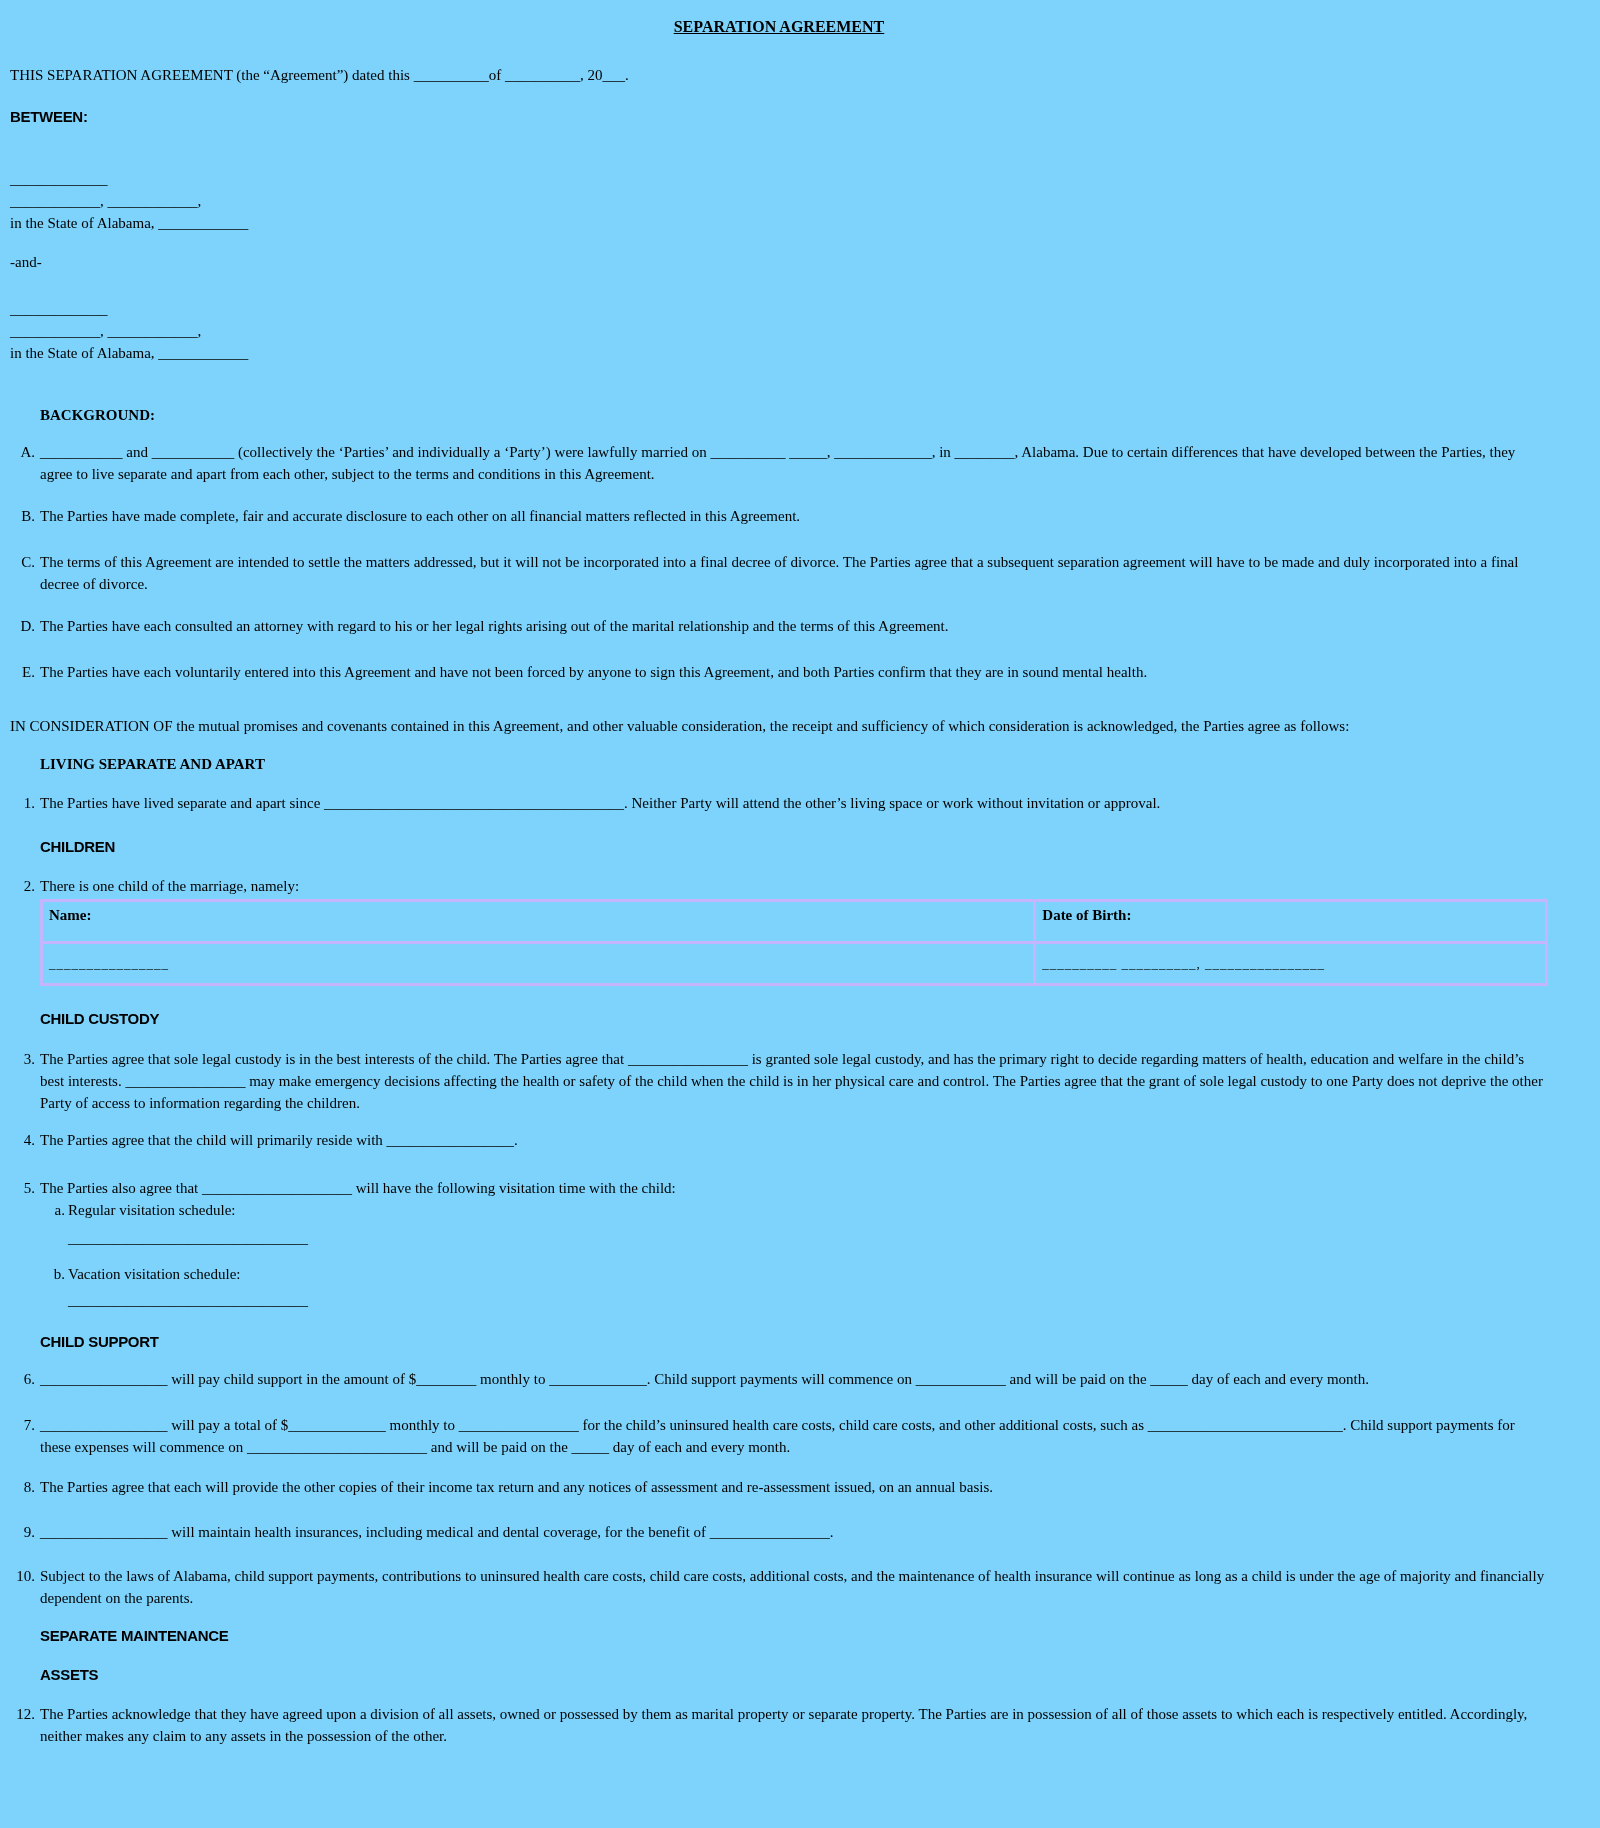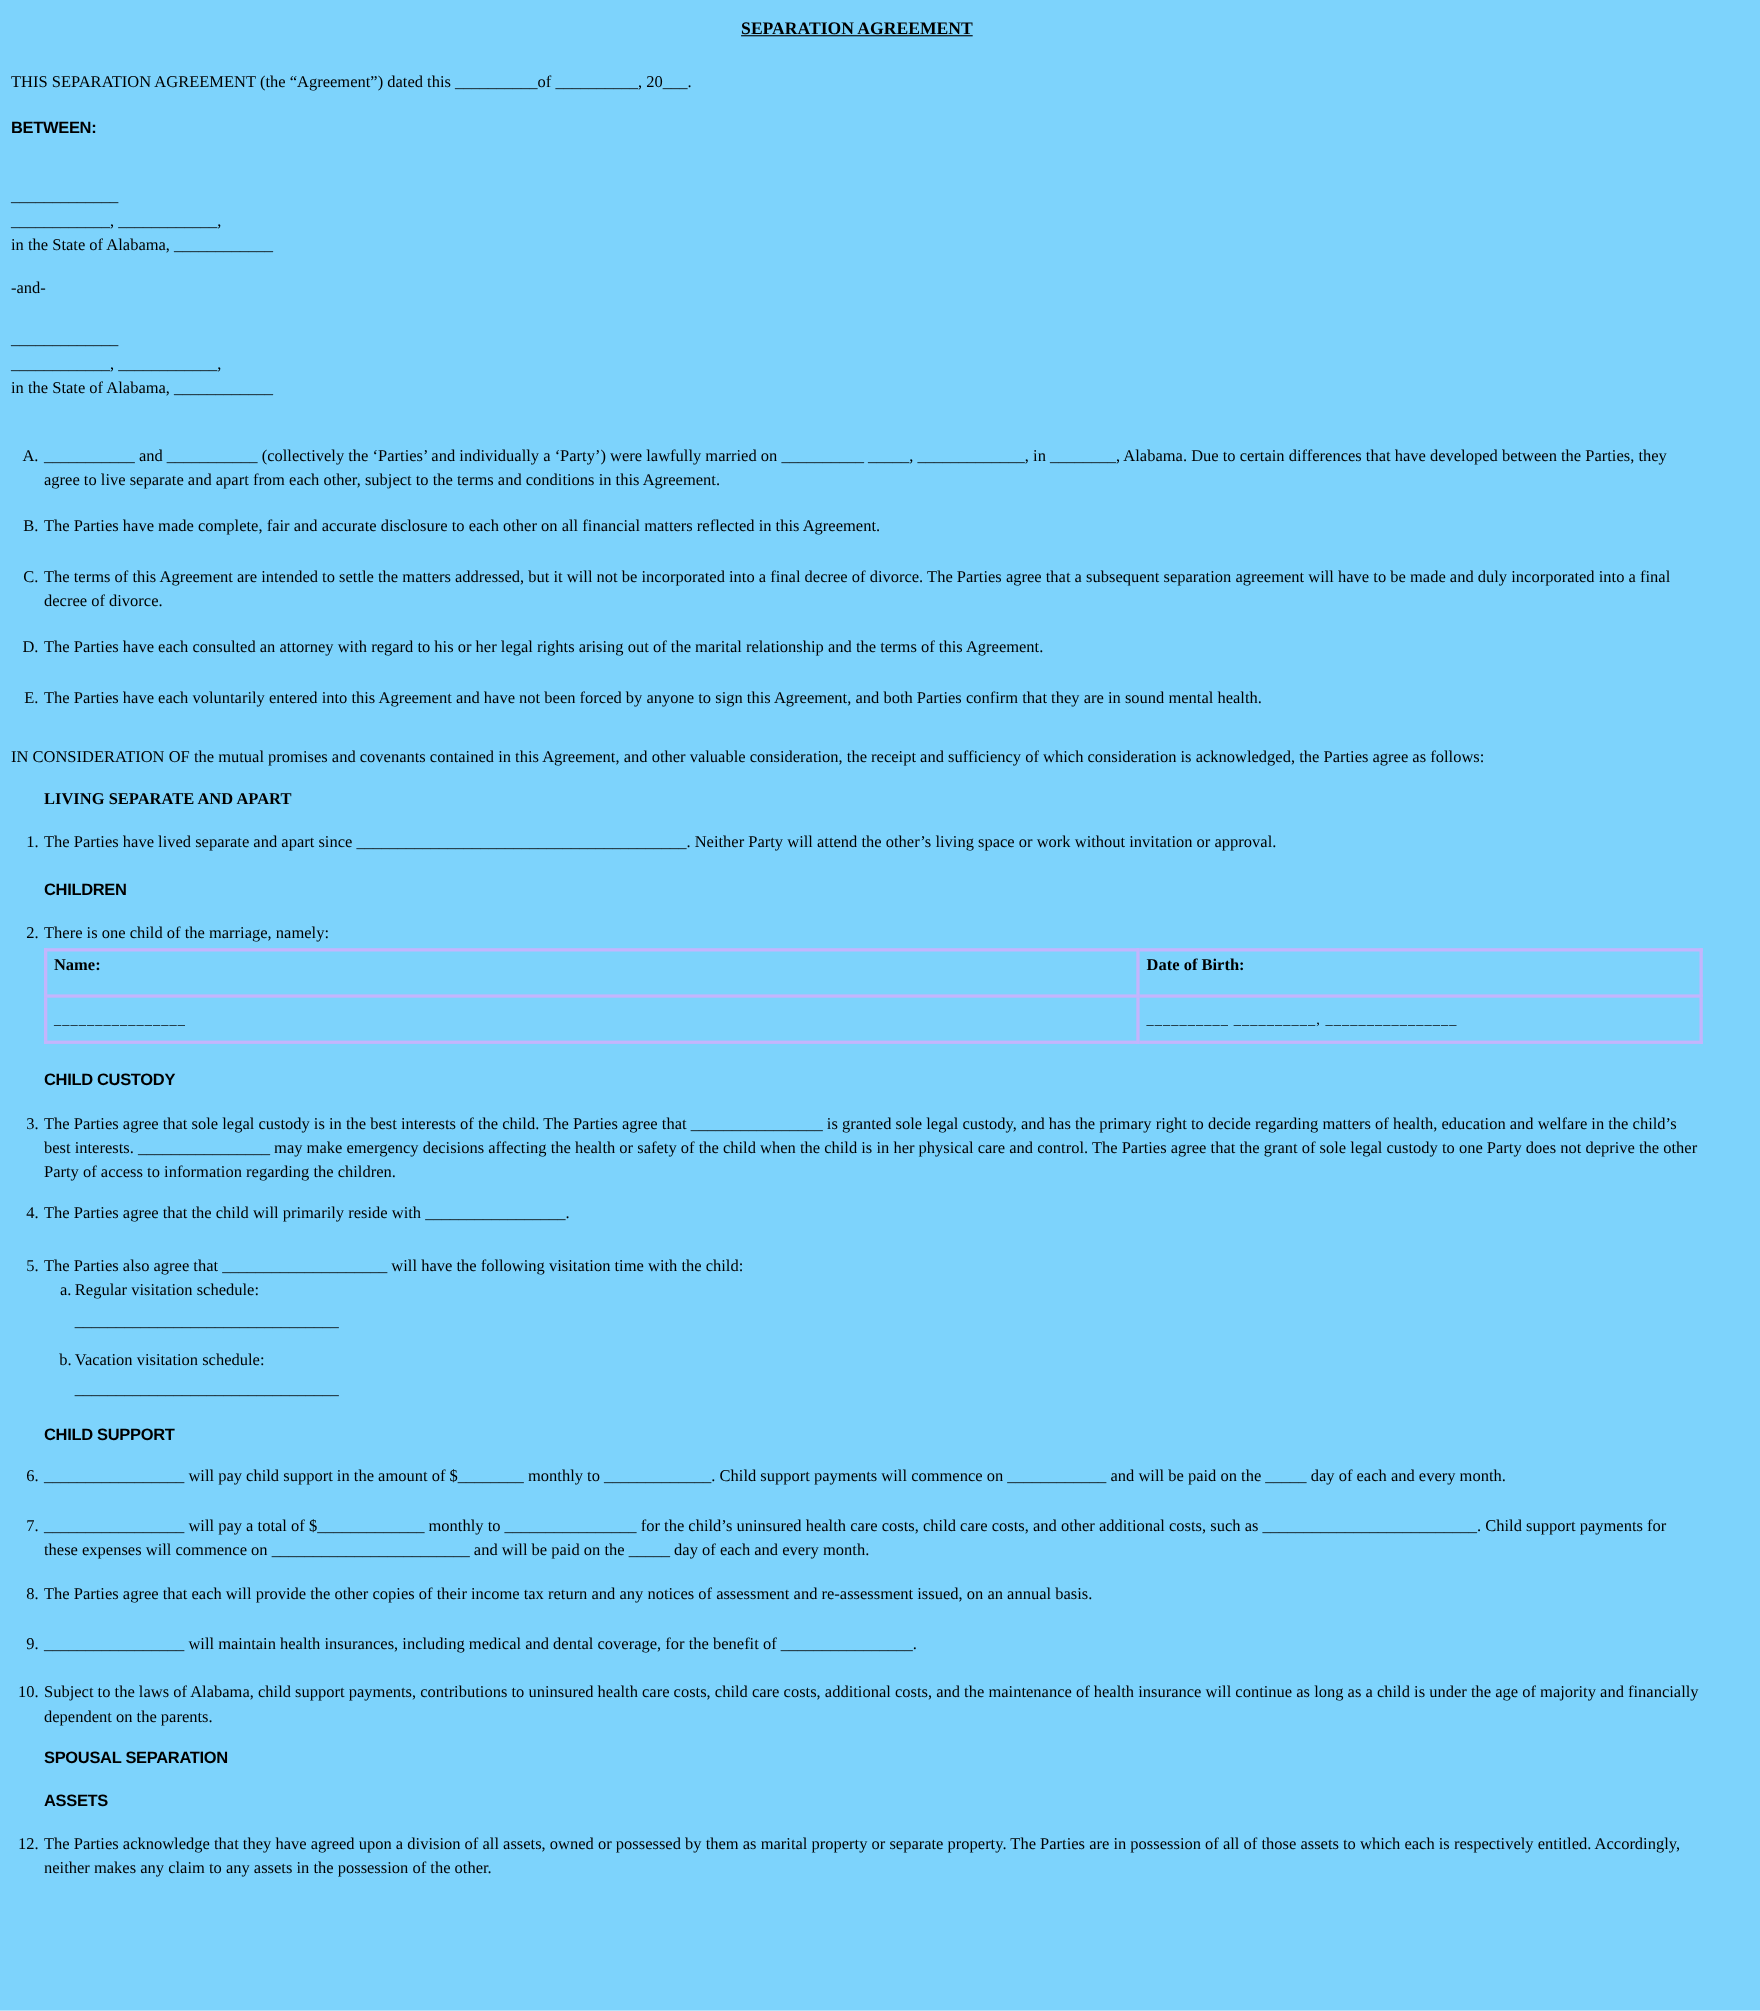--- a/index.html
+++ b/index.html
@@ -95,20 +95,21 @@
   </div>
 
   <div class="center-line and-sep">-and-</div>
 
   <div class="party-block second">
     <div class="center-line">_____________</div>
     <div class="center-line">____________, ____________,</div>
     <div class="center-line">in the State of Alabama, ____________</div>
   </div>
 
+  <div class="serif-heading indent bg-heading">BACKGROUND:</div>
 
   <div class="item mb20">
     <span class="item-label">A.</span>
     <span class="item-text">___________ and ___________ (collectively the ‘Parties’ and individually a ‘Party’) were lawfully married on __________ _____, _____________, in ________, Alabama. Due to certain differences that have developed between the Parties, they agree to live separate and apart from each other, subject to the terms and conditions in this Agreement.</span>
   </div>
   <div class="item mb24">
     <span class="item-label">B.</span>
     <span class="item-text">The Parties have made complete, fair and accurate disclosure to each other on all financial matters reflected in this Agreement.</span>
   </div>
   <div class="item mb20">
@@ -193,21 +194,21 @@
   </div>
   <div class="item mb22">
     <span class="item-label">9.</span>
     <span class="item-text">_________________ will maintain health insurances, including medical and dental coverage, for the benefit of ________________.</span>
   </div>
   <div class="item mb16">
     <span class="item-label">10.</span>
     <span class="item-text">Subject to the laws of Alabama, child support payments, contributions to uninsured health care costs, child care costs, additional costs, and the maintenance of health insurance will continue as long as a child is under the age of majority and financially dependent on the parents.</span>
   </div>
 
-  <div class="sans-heading indent mb17">SPOUSAL SEPARATION</div>
+  <div class="sans-heading indent mb17">SEPARATE MAINTENANCE</div>
 
   <div class="sans-heading indent mb17">ASSETS</div>
   <div class="item">
     <span class="item-label">12.</span>
     <span class="item-text">The Parties acknowledge that they have agreed upon a division of all assets, owned or possessed by them as marital property or separate property. The Parties are in possession of all of those assets to which each is respectively entitled. Accordingly, neither makes any claim to any assets in the possession of the other.</span>
   </div>
 
 </div>
 
 </body></html>

